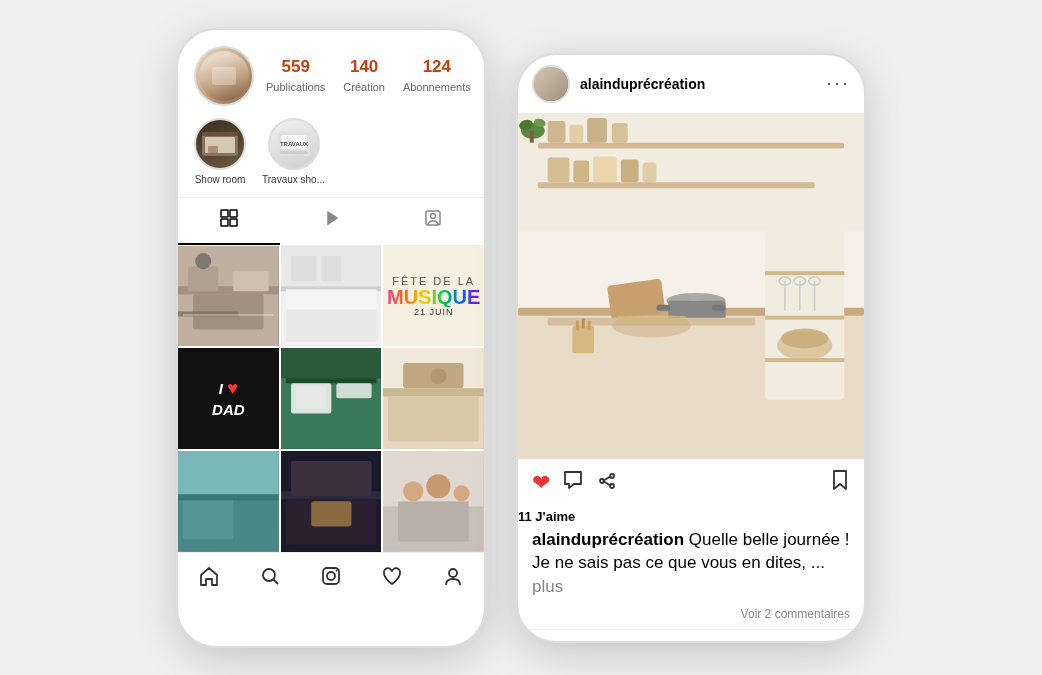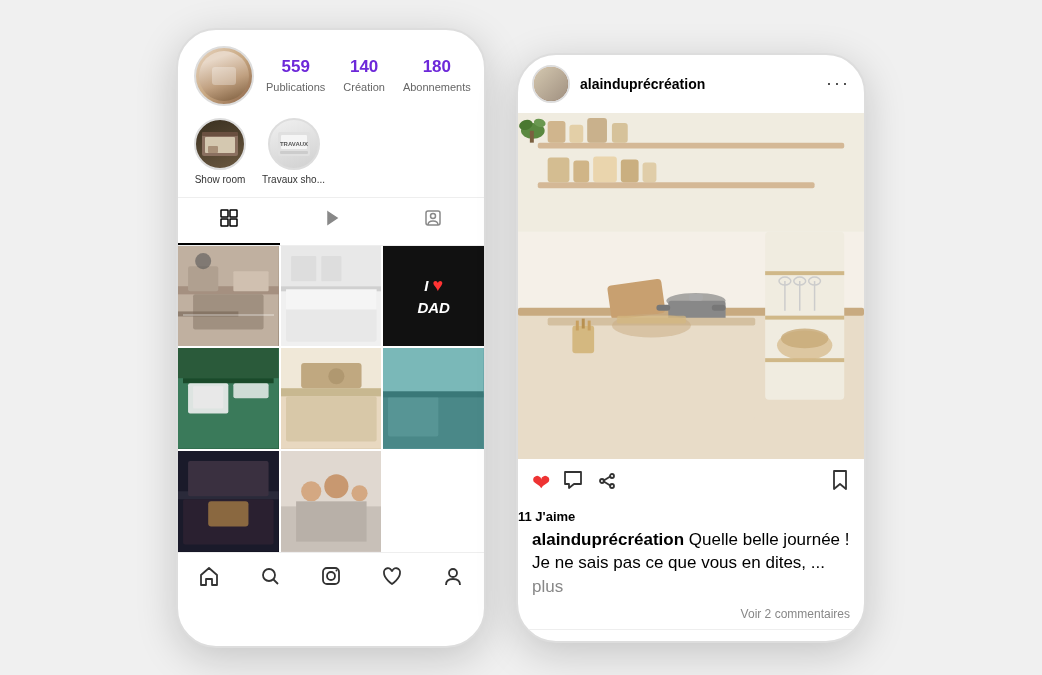--- a/index.html
+++ b/index.html
@@ -76,21 +76,21 @@
     .stats {
       display: flex;
       gap: 18px;
     }
     .stat-item {
       text-align: center;
     }
     .stat-number {
       font-size: 17px;
       font-weight: 700;
-      color: #6d28d9;
+      color: #c2410c;
       display: block;
     }
     .stat-label {
       font-size: 11px;
       color: #666;
     }
     .profile-name {
       padding: 4px 16px 12px 16px;
       font-size: 14px;
       font-weight: 700;
@@ -346,21 +346,21 @@
       <div class="stats">
         <div class="stat-item">
           <span class="stat-number">559</span>
           <span class="stat-label">Publications</span>
         </div>
         <div class="stat-item">
           <span class="stat-number">140</span>
           <span class="stat-label">Création</span>
         </div>
         <div class="stat-item">
-          <span class="stat-number">180</span>
+          <span class="stat-number">124</span>
           <span class="stat-label">Abonnements</span>
         </div>
       </div>
     </div>
 
 
     <div class="highlights">
       <div class="highlight-item">
         <div class="highlight-circle hl-kitchen-dark">
           <svg width="40" height="40" viewBox="0 0 40 40">
@@ -435,20 +435,29 @@
             <rect width="100" height="100" fill="#f0f0f0"></rect>
             <rect x="0" y="0" width="100" height="40" fill="#e8e8e8"></rect>
             <rect x="0" y="40" width="100" height="5" fill="#d0d0d0"></rect>
             <rect x="5" y="45" width="90" height="50" rx="2" fill="#e8e8e8"></rect>
             <rect x="5" y="43" width="90" height="20" fill="#f5f5f5"></rect>
             <rect x="10" y="10" width="25" height="25" rx="1" fill="#ddd"></rect>
             <rect x="40" y="10" width="20" height="25" rx="1" fill="#ddd"></rect>
           </svg>
         </div>
       </div>
+      <div class="grid-cell">
+        <div class="cell-content" style="background:#f5f0e0">
+          <div class="fete-text">
+            <div class="fete-main">FÊTE DE LA</div>
+            <div class="fete-title" style="font-size:20px;font-weight:900;background:linear-gradient(90deg,#e84393,#ff6b00,#ffcc00,#00cc44,#0066ff,#9900cc);-webkit-background-clip:text;background-clip:text;color:transparent;">MUSIQUE</div>
+            <div class="fete-date">21 JUIN</div>
+          </div>
+        </div>
+      </div>
 
       <div class="grid-cell">
         <div class="cell-content" style="background:#111">
           <div style="color:#fff;text-align:center;font-size:15px;font-weight:900;font-style:italic;line-height:1.3;">
             I <span style="color:#ff3333;font-size:18px;">♥</span><br>DAD
           </div>
         </div>
       </div>
       <div class="grid-cell">
         <div class="cell-content cell-kitchen-green">

